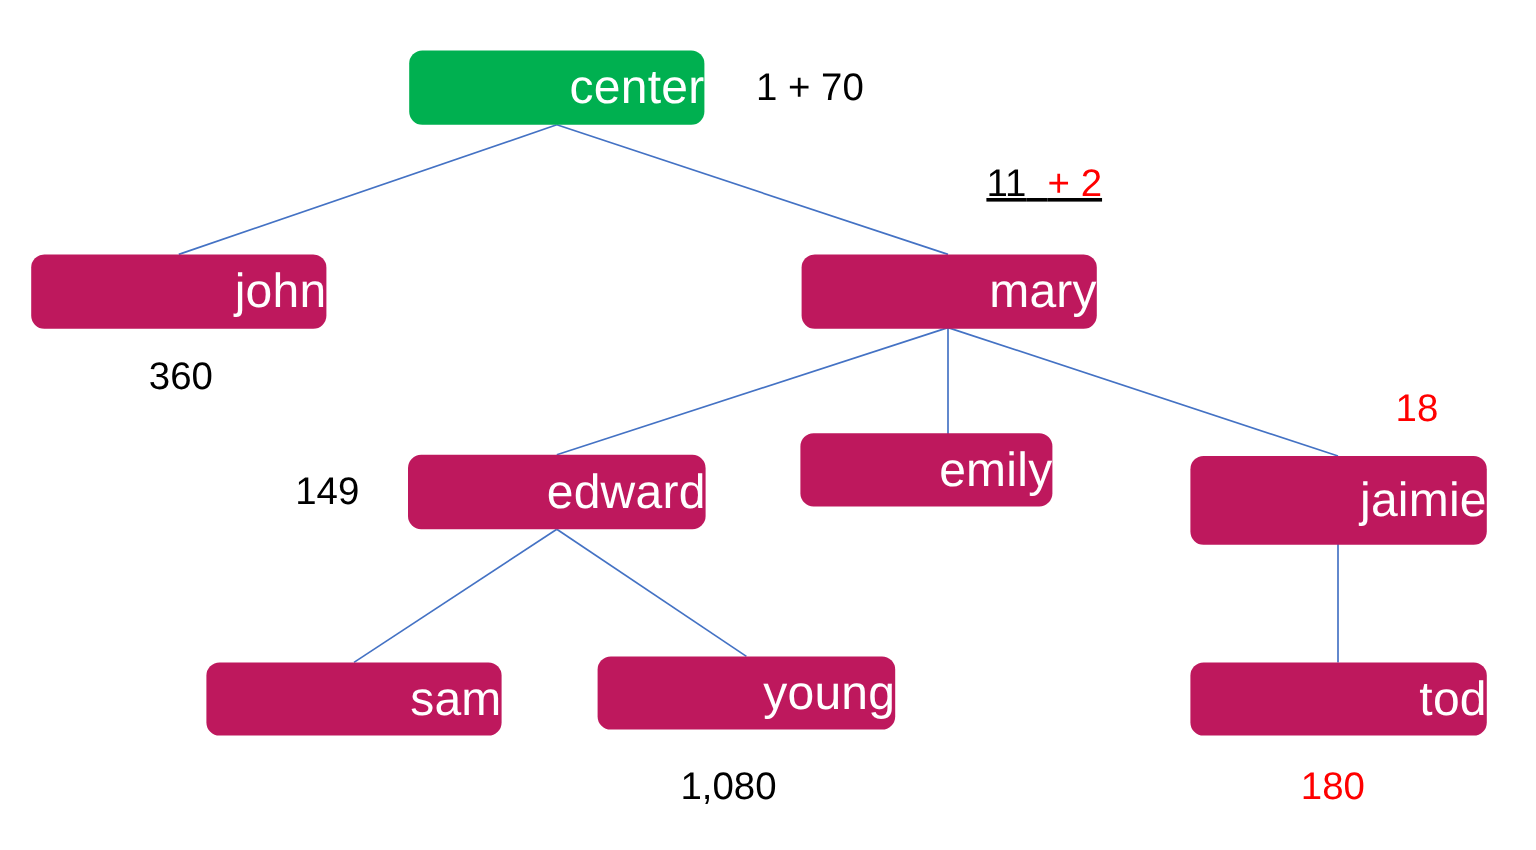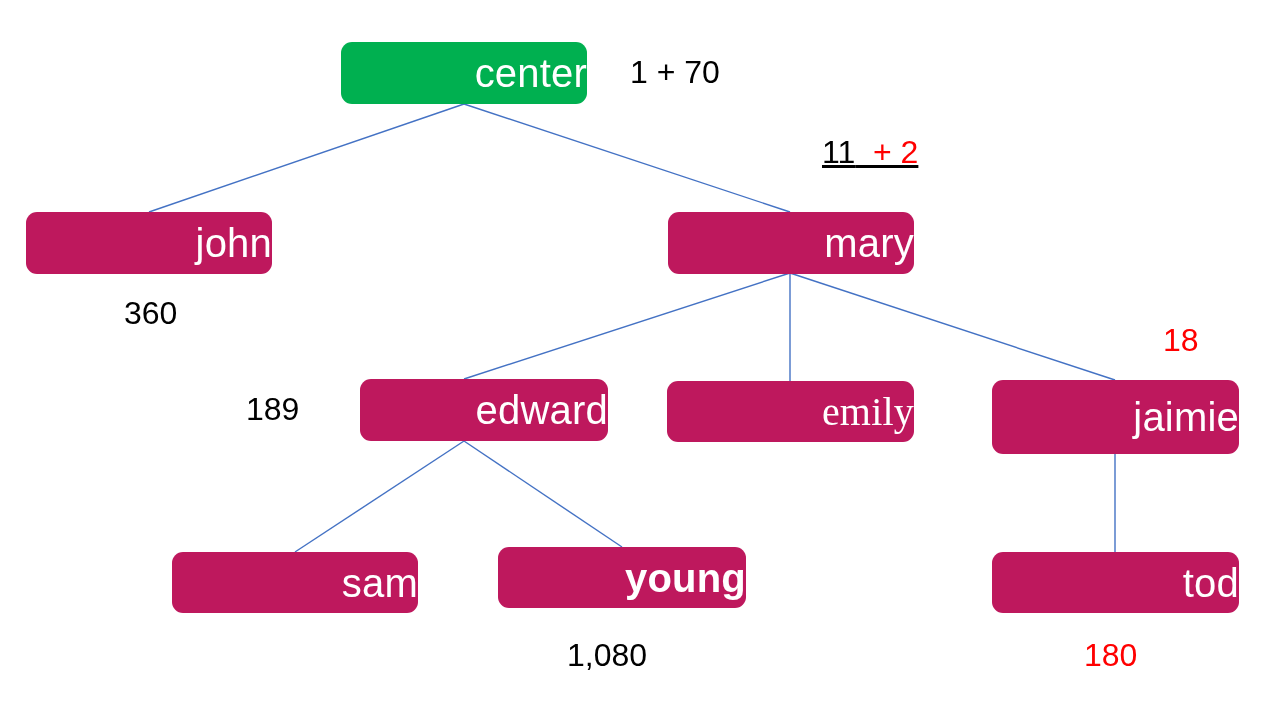--- a/index.html
+++ b/index.html
@@ -76,58 +76,58 @@
   </div>
 
   <div class="node node-blue" style="left:26px; top:212px; width:246px; height:62px;">
     <span>john</span>
   </div>
 
   <div class="node node-blue" style="left:668px; top:212px; width:246px; height:62px;">
     <span>mary</span>
   </div>
 
-  <div class="node node-blue" style="left:340px; top:379px; width:248px; height:62px;margin-left:20px;">
+  <div class="node node-blue" style="left:340px; top:379px; width:248px; height:62px;">
     <span>edward</span>
   </div>
 
-  <div class="node node-blue" style="left:667px; top:381px; width:247px; height:61px;font-family:Liberation Serif, serif;">
+  <div class="node node-blue" style="left:667px; top:361px; width:210px; height:61px;">
     <span>emily</span>
   </div>
 
   <div class="node node-blue" style="left:992px; top:380px; width:247px; height:74px;">
     <span>jaimie</span>
   </div>
 
   <div class="node node-blue" style="left:172px; top:552px; width:246px; height:61px;">
     <span>sam</span>
   </div>
 
-  <div class="node node-blue" style="left:498px; top:547px; width:248px; height:61px;font-weight:bold;">
+  <div class="node node-blue" style="left:498px; top:547px; width:248px; height:61px;">
     <span>young</span>
   </div>
 
   <div class="node node-blue" style="left:992px; top:552px; width:247px; height:61px;padding-left:16px;">
     <span>tod</span>
   </div>
 
   <div class="annot annot-black" style="left:630px; top:56px;">
     <span>1 + 70</span>
   </div>
 
   <div class="annot" style="left:822px; top:136px;text-decoration:underline;">
     <span class="seg-black">11</span><span>&nbsp;&nbsp;</span><span class="seg-red">+ 2</span>
   </div>
 
   <div class="annot annot-black" style="left:124px; top:297px;">
     <span>360</span>
   </div>
 
   <div class="annot annot-black" style="left:246px; top:393px;">
-    <span>189</span>
+    <span>149</span>
   </div>
 
   <div class="annot annot-red" style="left:1163px; top:324px;text-align:center;">
     <span>18</span>
   </div>
 
   <div class="annot annot-black" style="left:567px; top:639px;">
     <span>1,080</span>
   </div>
 

